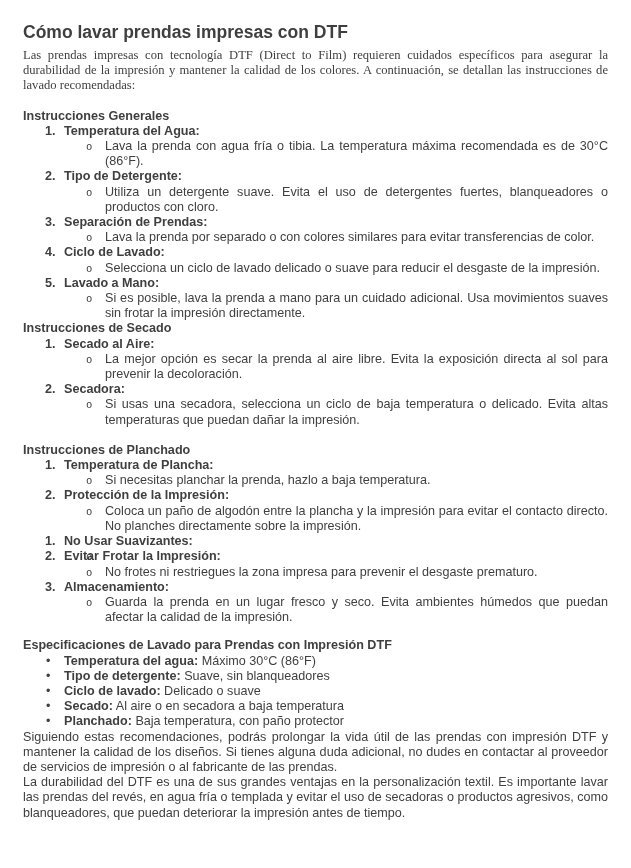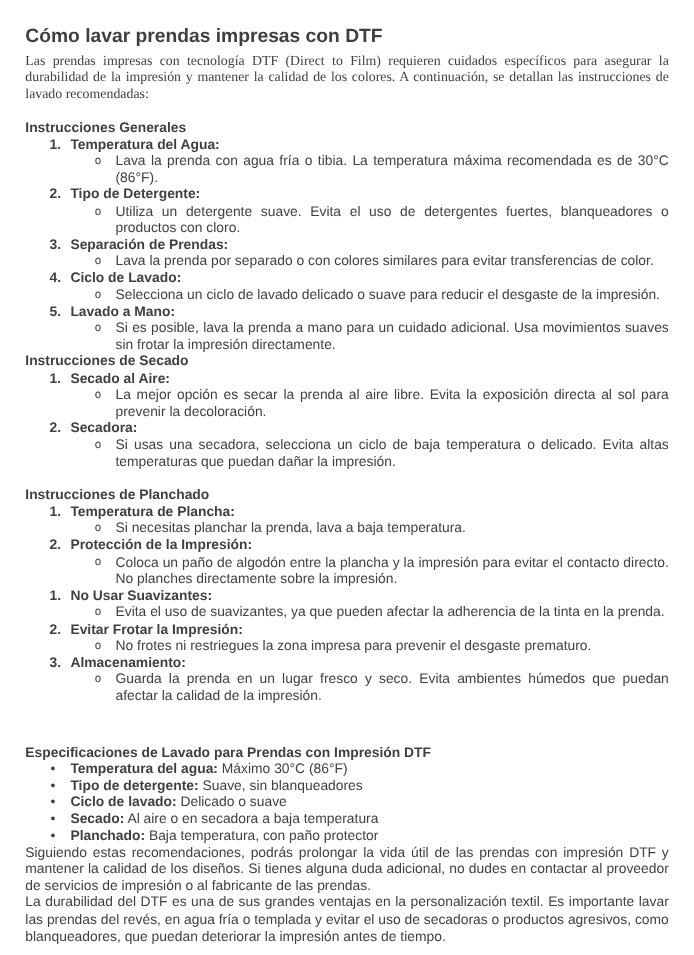--- a/index.html
+++ b/index.html
@@ -24,21 +24,21 @@
 
   .intro {
     text-align: justify;
     margin: 0 0 15px 0;
     font-family: Liberation Serif, serif;
   }
 
   .sec-h { font-weight: bold; }
   .sp0 { margin-top: 0; }
   .sp1 { margin-top: 15px; }
-  .sp2 { margin-top: 36px; }
+  .sp2 { margin-top: 13px; }
 
   
   .n-item { position: relative; padding-left: 41px; font-weight: bold; }
   .num { position: absolute; left: 22px; }
 
   
   .sub-item { position: relative; padding-left: 82px; text-align: justify; }
   .sub-marker {
     position: absolute;
     left: 63px;
@@ -71,25 +71,25 @@
       <div class="sub-item"><span class="sub-marker">o</span><span class="sub-text">Selecciona un ciclo de lavado delicado o suave para reducir el desgaste de la impresión.</span></div>
       <div class="n-item"><span class="num">5.</span><span class="n-label">Lavado a Mano:</span></div>
       <div class="sub-item"><span class="sub-marker">o</span><span class="sub-text">Si es posible, lava la prenda a mano para un cuidado adicional. Usa movimientos suaves sin frotar la impresión directamente.</span></div>
       <div class="sec-h sp0">Instrucciones de Secado</div>
       <div class="n-item"><span class="num">1.</span><span class="n-label">Secado al Aire:</span></div>
       <div class="sub-item"><span class="sub-marker">o</span><span class="sub-text">La mejor opción es secar la prenda al aire libre. Evita la exposición directa al sol para prevenir la decoloración.</span></div>
       <div class="n-item"><span class="num">2.</span><span class="n-label">Secadora:</span></div>
       <div class="sub-item"><span class="sub-marker">o</span><span class="sub-text">Si usas una secadora, selecciona un ciclo de baja temperatura o delicado. Evita altas temperaturas que puedan dañar la impresión.</span></div>
       <div class="sec-h sp1">Instrucciones de Planchado</div>
       <div class="n-item"><span class="num">1.</span><span class="n-label">Temperatura de Plancha:</span></div>
-      <div class="sub-item"><span class="sub-marker">o</span><span class="sub-text">Si necesitas planchar la prenda, lava a baja temperatura.</span></div>
+      <div class="sub-item"><span class="sub-marker">o</span><span class="sub-text">Si necesitas planchar la prenda, hazlo a baja temperatura.</span></div>
       <div class="n-item"><span class="num">2.</span><span class="n-label">Protección de la Impresión:</span></div>
       <div class="sub-item"><span class="sub-marker">o</span><span class="sub-text">Coloca un paño de algodón entre la plancha y la impresión para evitar el contacto directo. No planches directamente sobre la impresión.</span></div>
       <div class="n-item"><span class="num">1.</span><span class="n-label">No Usar Suavizantes:</span></div>
-      <div class="sub-item"><span class="sub-marker">o</span><span class="sub-text">Evita el uso de suavizantes, ya que pueden afectar la adherencia de la tinta en la prenda.</span></div>
+      <div class="sub-item"><span class="sub-marker">o</span></div>
       <div class="n-item"><span class="num">2.</span><span class="n-label">Evitar Frotar la Impresión:</span></div>
       <div class="sub-item"><span class="sub-marker">o</span><span class="sub-text">No frotes ni restriegues la zona impresa para prevenir el desgaste prematuro.</span></div>
       <div class="n-item"><span class="num">3.</span><span class="n-label">Almacenamiento:</span></div>
       <div class="sub-item"><span class="sub-marker">o</span><span class="sub-text">Guarda la prenda en un lugar fresco y seco. Evita ambientes húmedos que puedan afectar la calidad de la impresión.</span></div>
       <div class="sec-h sp2">Especificaciones de Lavado para Prendas con Impresión DTF</div>
       <div class="b-item"><span class="b-marker">•</span><span class="b-label">Temperatura del agua:</span> <span class="b-text">Máximo 30°C (86°F)</span></div>
       <div class="b-item"><span class="b-marker">•</span><span class="b-label">Tipo de detergente:</span> <span class="b-text">Suave, sin blanqueadores</span></div>
       <div class="b-item"><span class="b-marker">•</span><span class="b-label">Ciclo de lavado:</span> <span class="b-text">Delicado o suave</span></div>
       <div class="b-item"><span class="b-marker">•</span><span class="b-label">Secado:</span> <span class="b-text">Al aire o en secadora a baja temperatura</span></div>
       <div class="b-item"><span class="b-marker">•</span><span class="b-label">Planchado:</span> <span class="b-text">Baja temperatura, con paño protector</span></div>

